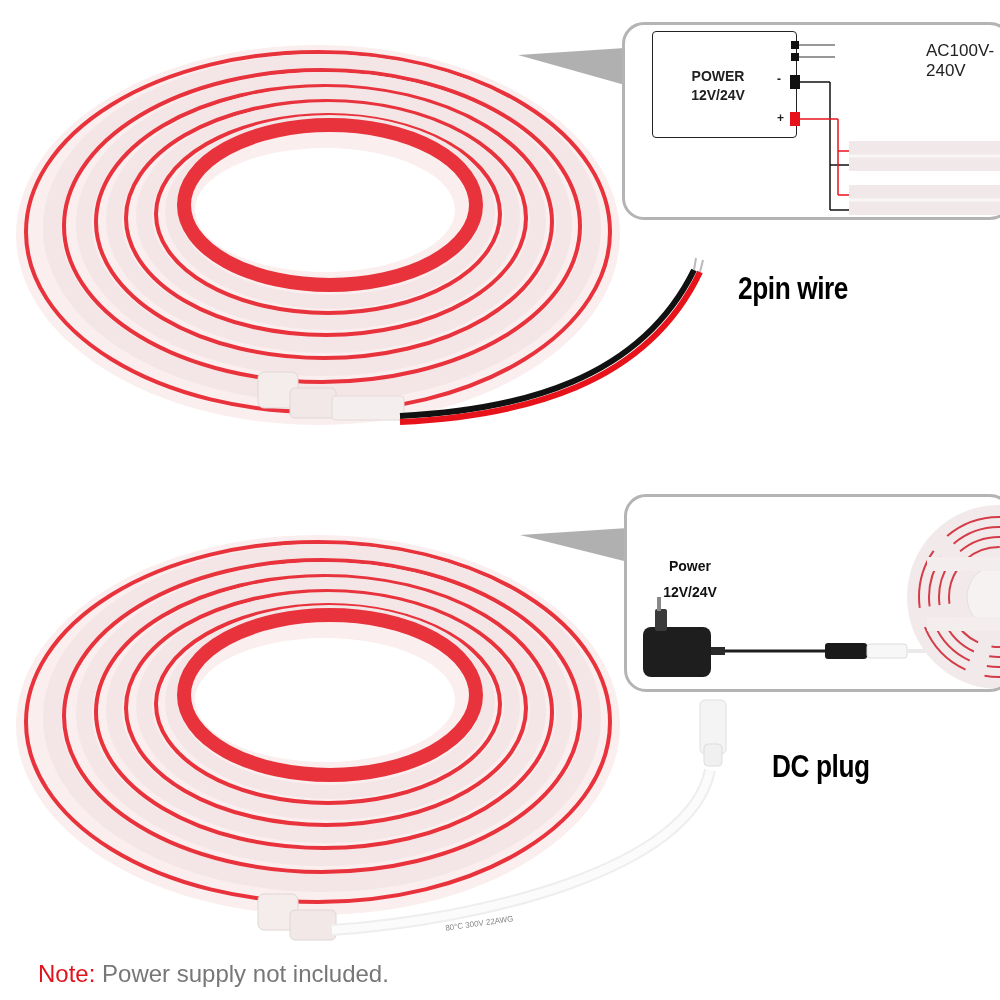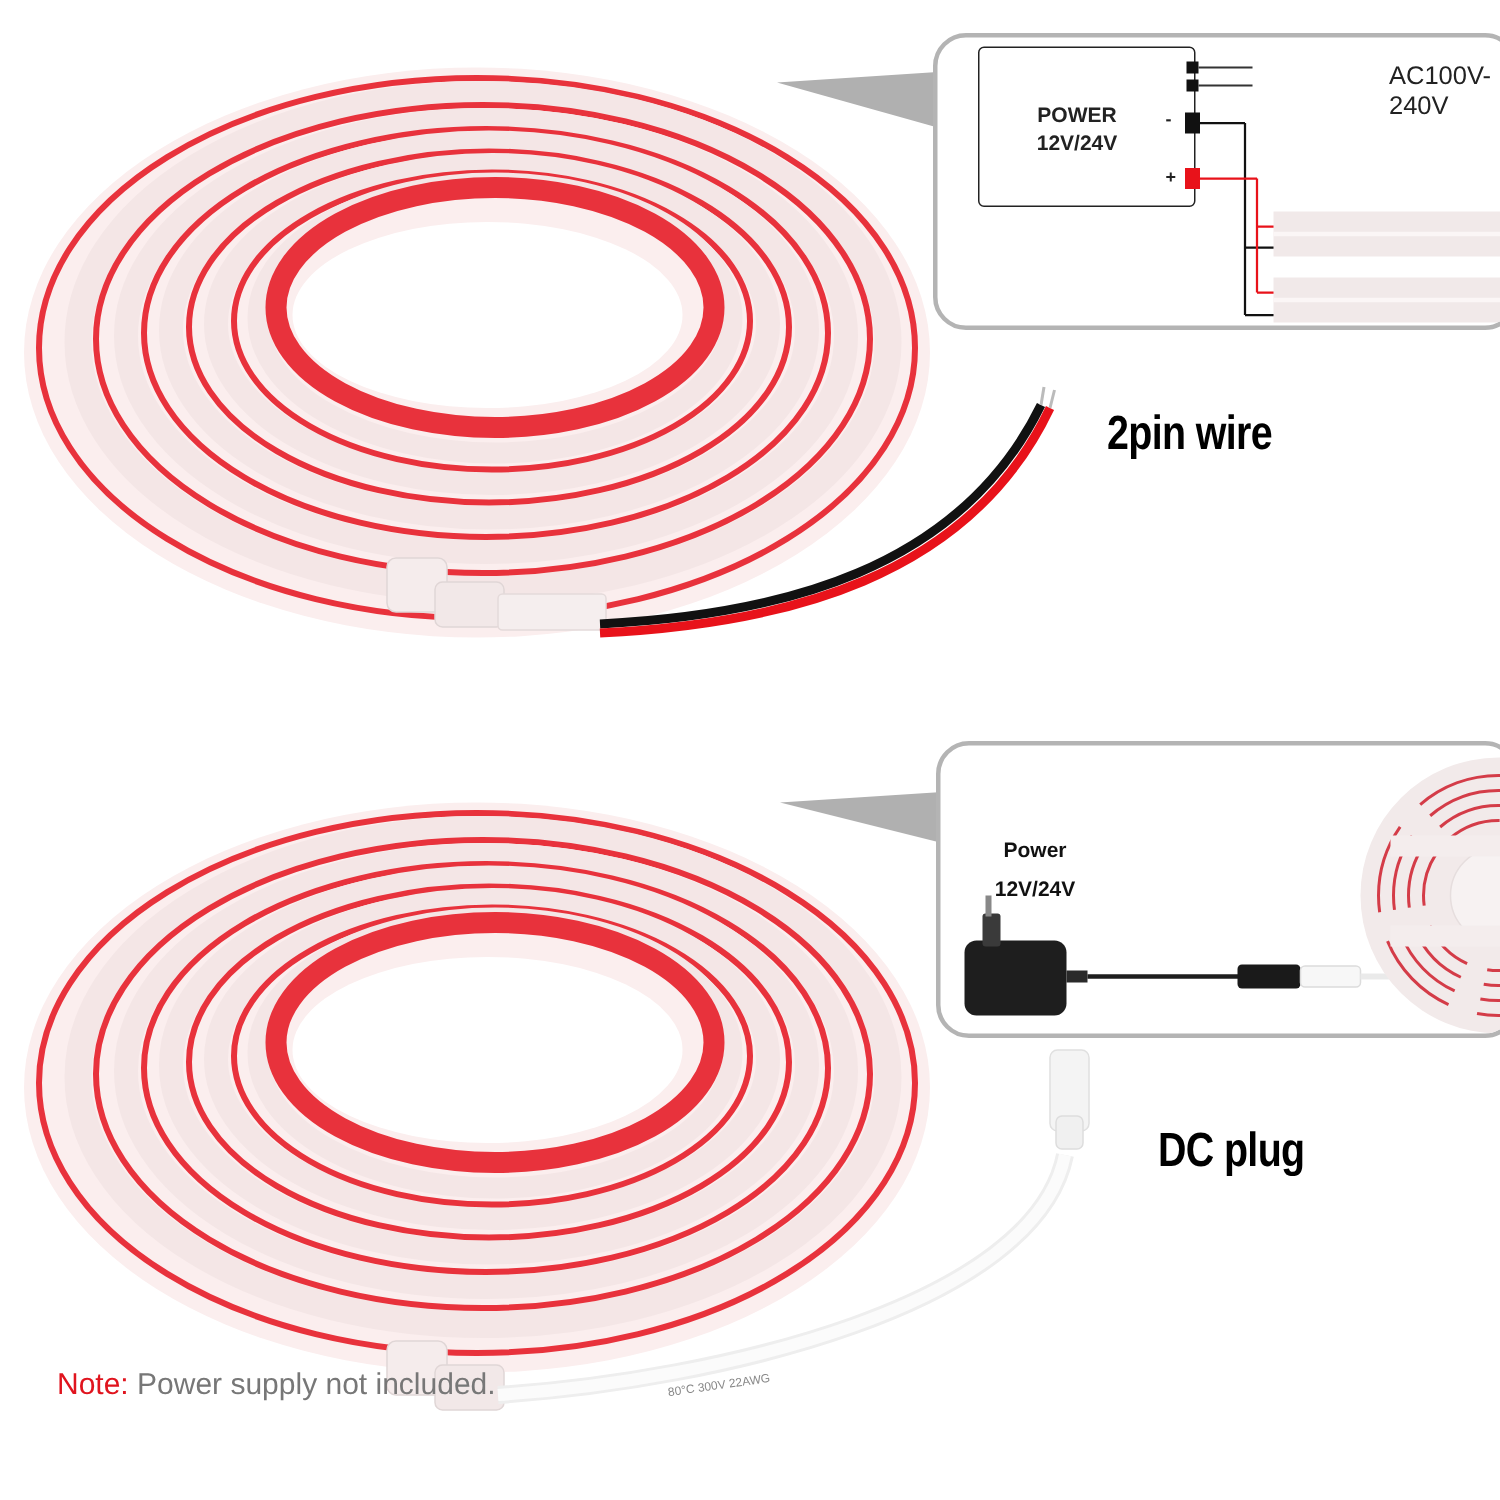--- a/index.html
+++ b/index.html
@@ -10,21 +10,21 @@
   .callout-box { position:absolute; border:3px solid #b4b4b4; border-radius:22px;
                  background:#ffffff; box-sizing:border-box; overflow:hidden; }
   .label-big { position:absolute; font-family:"Liberation Sans", sans-serif;
                font-weight:bold; color:#000; transform:scaleX(0.82); transform-origin:left top;
                letter-spacing:-0.5px; }
   .psu-box { position:absolute; border:1.5px solid #222; border-radius:4px; background:#fff; box-sizing:border-box; }
   .psu-text { position:absolute; font-weight:bold; font-size:14px; color:#222; text-align:center; line-height:19px; }
   .ac-text { position:absolute; font-size:17px; color:#222; }
   .sign { position:absolute; font-size:12px; color:#222; font-weight:bold; }
   .power2 { position:absolute; font-weight:bold; font-size:14px; color:#111; text-align:center; line-height:26px; }
-  .note { position:absolute; left:38px; top:912px; font-size:20px; color:#777; }
+  .note { position:absolute; left:38px; top:960px; font-size:24px; color:#777; }
   .note .note-key { color:#e0141e; }
 </style>
 </head>
 <body>
 
 <div class="abs" style="left:0;top:0;width:1000px;height:470px;">
   <svg class="coil-svg" width="1000" height="470">
 
     <ellipse cx="318" cy="235" rx="302" ry="190" fill="#fbeeee"></ellipse>
     <ellipse cx="318" cy="232" rx="292" ry="180" fill="none" stroke="#e8323c" stroke-width="4"></ellipse>

